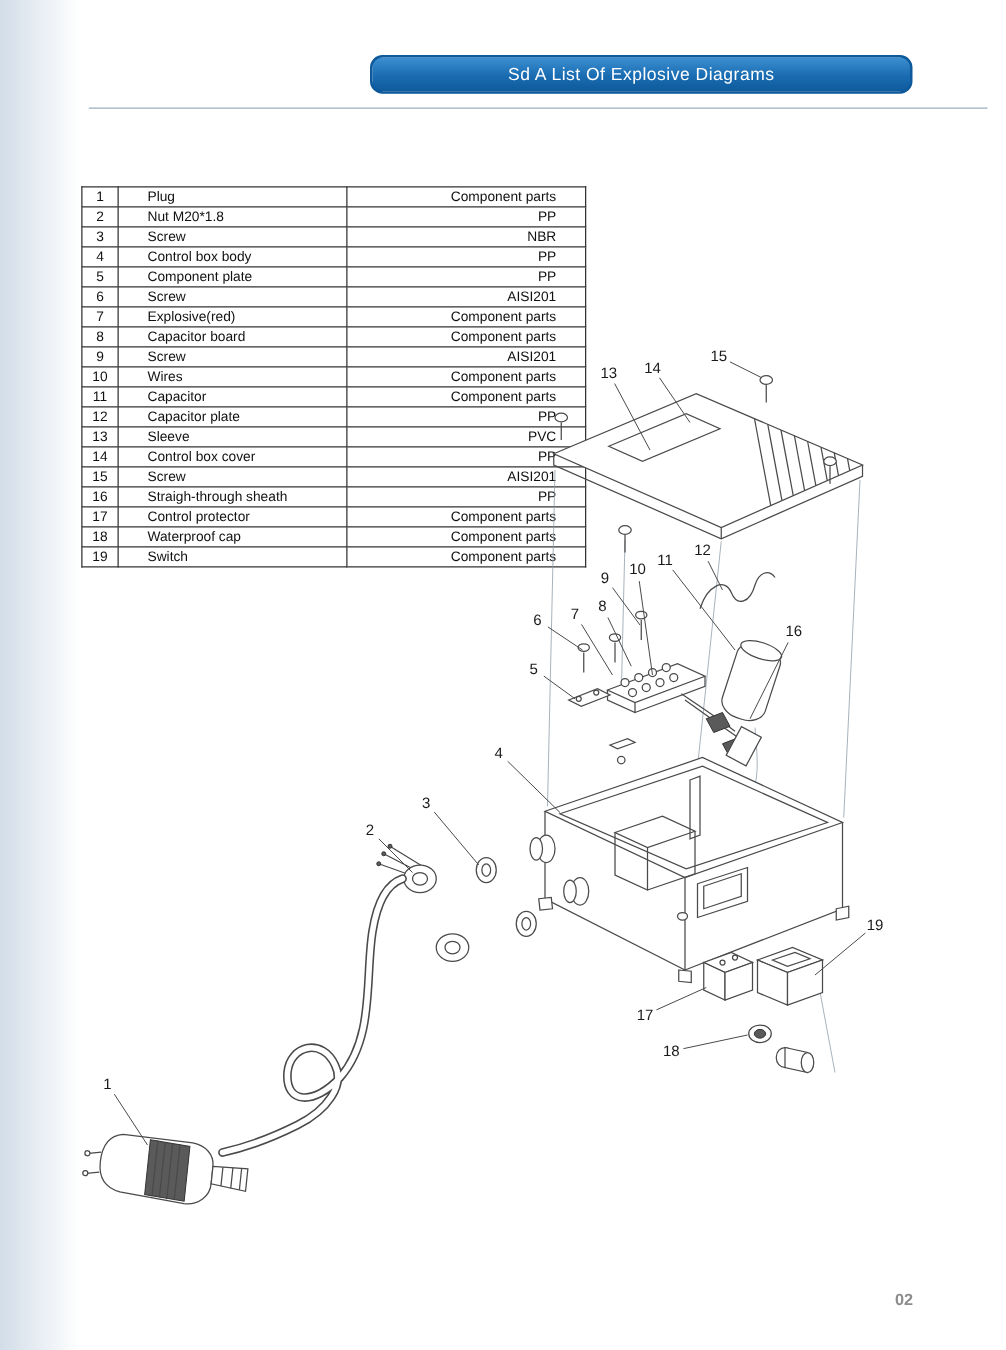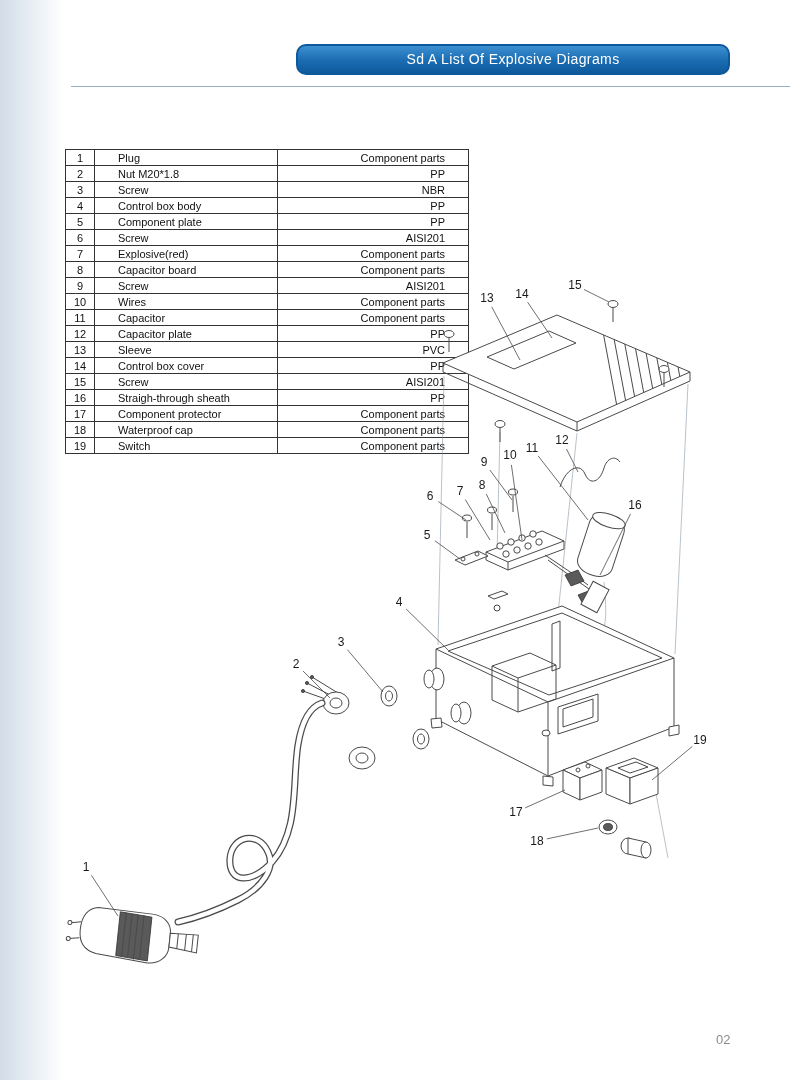--- a/index.html
+++ b/index.html
@@ -22,21 +22,21 @@
   }
   .parts-table{
     position:absolute;left:65px;top:149px;border-collapse:collapse;
     font-size:11px;color:#111;background:#fff;
   }
   .parts-table td{border:1px solid #333;padding:1px 23px;height:13px;white-space:nowrap;}
   .parts-table td.col-no{width:24px;text-align:center;padding:1px 2px;}
   .parts-table td.col-name{width:136px;}
   .parts-table td.col-mat{width:144px;text-align:right;}
   .pageno{
-    position:absolute;left:716px;top:1032px;color:#8c8c8c;font-weight:normal;font-size:13px;
+    position:absolute;left:716px;top:1032px;color:#8c8c8c;font-weight:bold;font-size:13px;
   }
   svg.diagram{position:absolute;left:0;top:0;}
   .ln{fill:none;stroke:#4a4a4a;stroke-width:1;}
   .ln-thin{fill:none;stroke:#8b99a5;stroke-width:0.6;}
   .wfill{fill:#ffffff;stroke:#4a4a4a;stroke-width:1;}
   .dk{fill:#5a5a5a;stroke:#333;stroke-width:0.8;}
   .callout-num{font-family:"Liberation Sans",sans-serif;font-size:12px;fill:#1a1a1a;}
   .leader{stroke:#4a4a4a;stroke-width:0.8;fill:none;}
 </style>
 </head>
@@ -125,21 +125,21 @@
           <td class="col-name">Screw</td>
           <td class="col-mat">AISI201</td>
         </tr>
         <tr>
           <td class="col-no">16</td>
           <td class="col-name">Straigh-through sheath</td>
           <td class="col-mat">PP</td>
         </tr>
         <tr>
           <td class="col-no">17</td>
-          <td class="col-name">Component protector</td>
+          <td class="col-name">Control protector</td>
           <td class="col-mat">Component parts</td>
         </tr>
         <tr>
           <td class="col-no">18</td>
           <td class="col-name">Waterproof cap</td>
           <td class="col-mat">Component parts</td>
         </tr>
         <tr>
           <td class="col-no">19</td>
           <td class="col-name">Switch</td>

